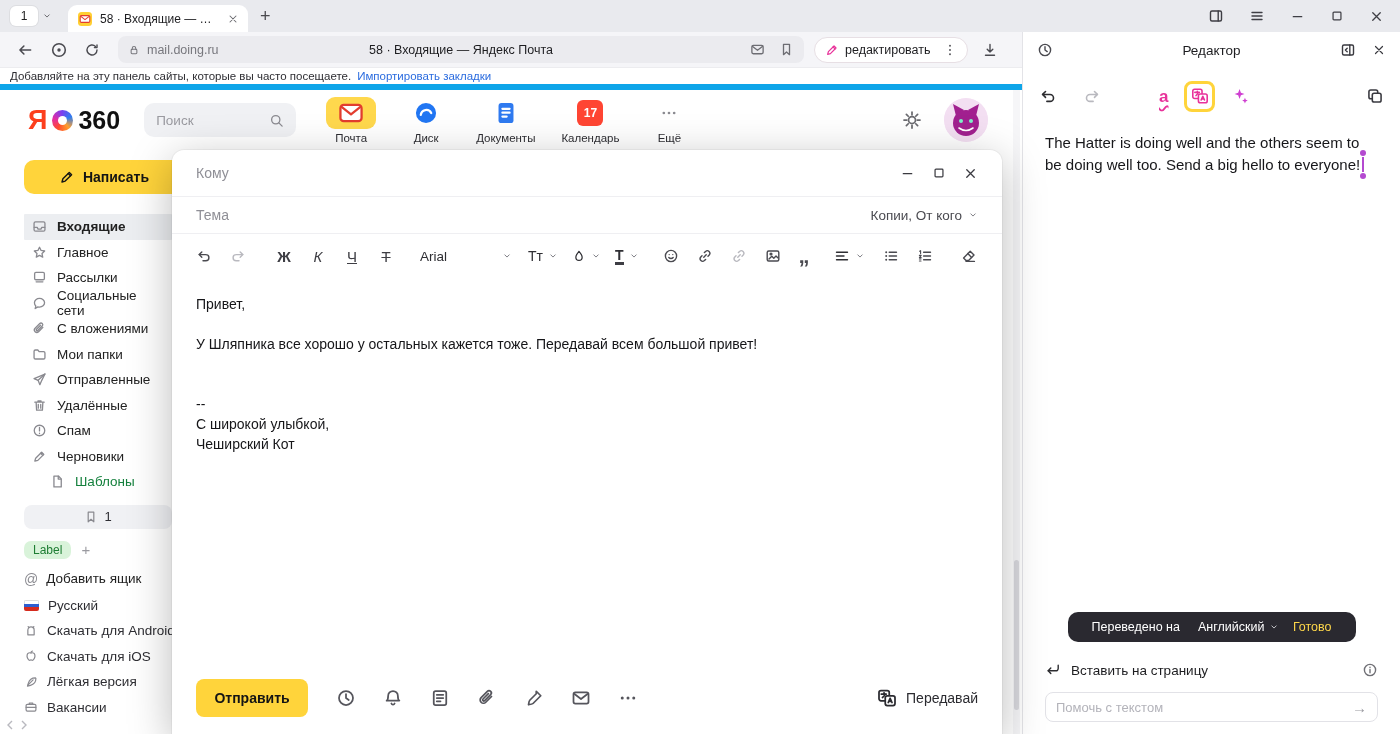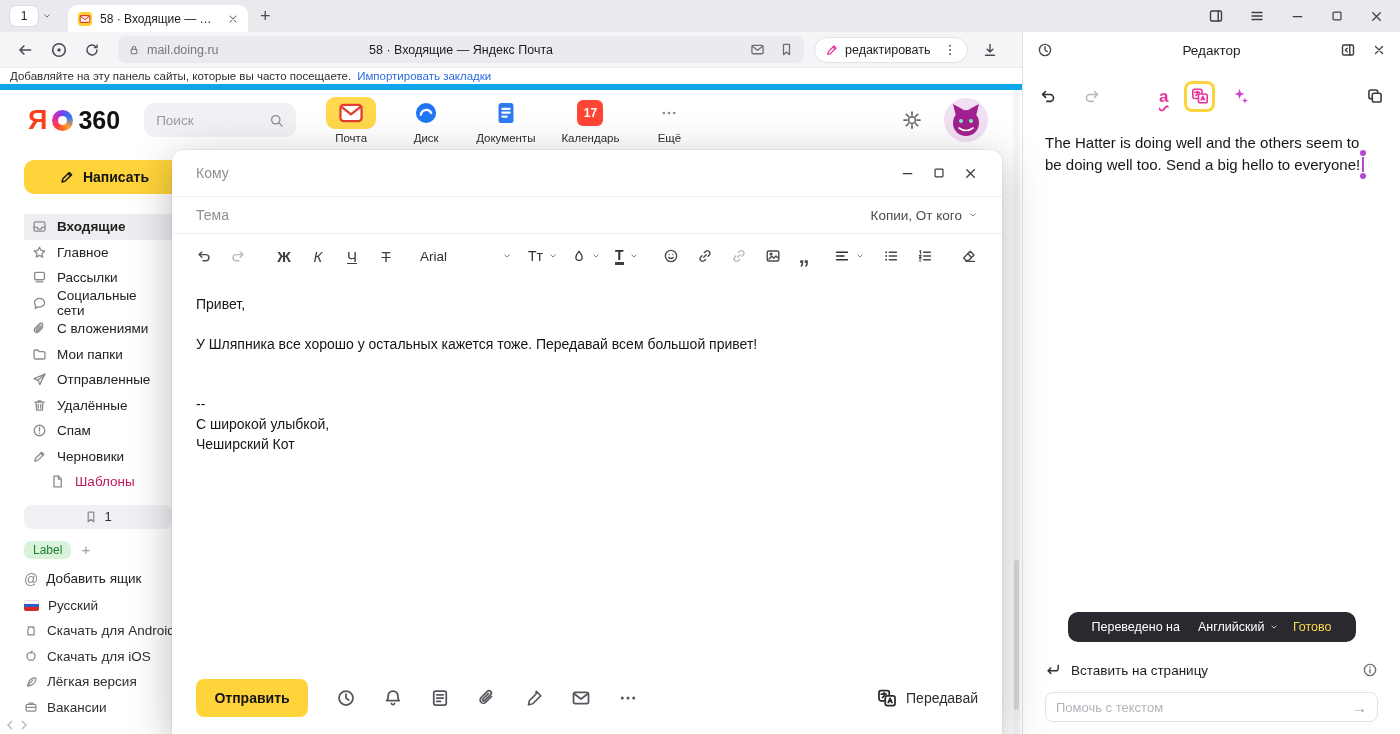--- a/index.html
+++ b/index.html
@@ -87,21 +87,21 @@
   .gear{color:#6b6b70}
   .avatar{width:44px;height:44px;border-radius:50%;overflow:hidden;background:#f6e3f6;flex:none}
 
   
   .sidebar{position:absolute;left:24px;top:160px;width:190px}
   .compose-btn{width:160px;height:34px;background:#ffd43b;border-radius:10px;display:flex;align-items:center;justify-content:center;gap:8px;font-size:14px;font-weight:700;color:#141414;cursor:pointer}
   .folders{margin-top:20px;width:148px}
   .frow{height:25.5px;display:flex;align-items:center;gap:10px;padding:0 8px;font-size:13.5px;color:#222;border-radius:1px;cursor:pointer}
   .frow .fi{color:#8a8a90}
   .frow.sel{background:#eceef1;font-weight:700}
-  .frow.indent{padding-left:26px;color:#be185d}
+  .frow.indent{padding-left:26px;color:#15803d}
   .bkpill{margin-top:10px;width:148px;height:24px;background:#f0f1f4;border-radius:8px;display:flex;align-items:center;justify-content:center;gap:6px;font-size:13px;color:#2e2e33;cursor:pointer}
   .bkpill .fi{color:#8a8a90}
   .labelrow{margin-top:12px;display:flex;align-items:center;gap:10px}
   .labeltag{background:#d9f3da;color:#1e7d33;font-size:12px;padding:2px 9px;border-radius:7px;cursor:pointer}
   .labelplus{color:#9a9aa0;font-size:15px;cursor:pointer}
   .addbox{margin-top:12px;display:flex;align-items:center;gap:8px;font-size:13.5px;color:#222;cursor:pointer}
   .addbox .at{color:#8a8a90;font-size:14px}
   .sfooter{margin-top:6px}
   .srow{height:25.5px;display:flex;align-items:center;gap:9px;font-size:13.5px;color:#2e2e33;cursor:pointer}
   .srow .fi{color:#8a8a90}

